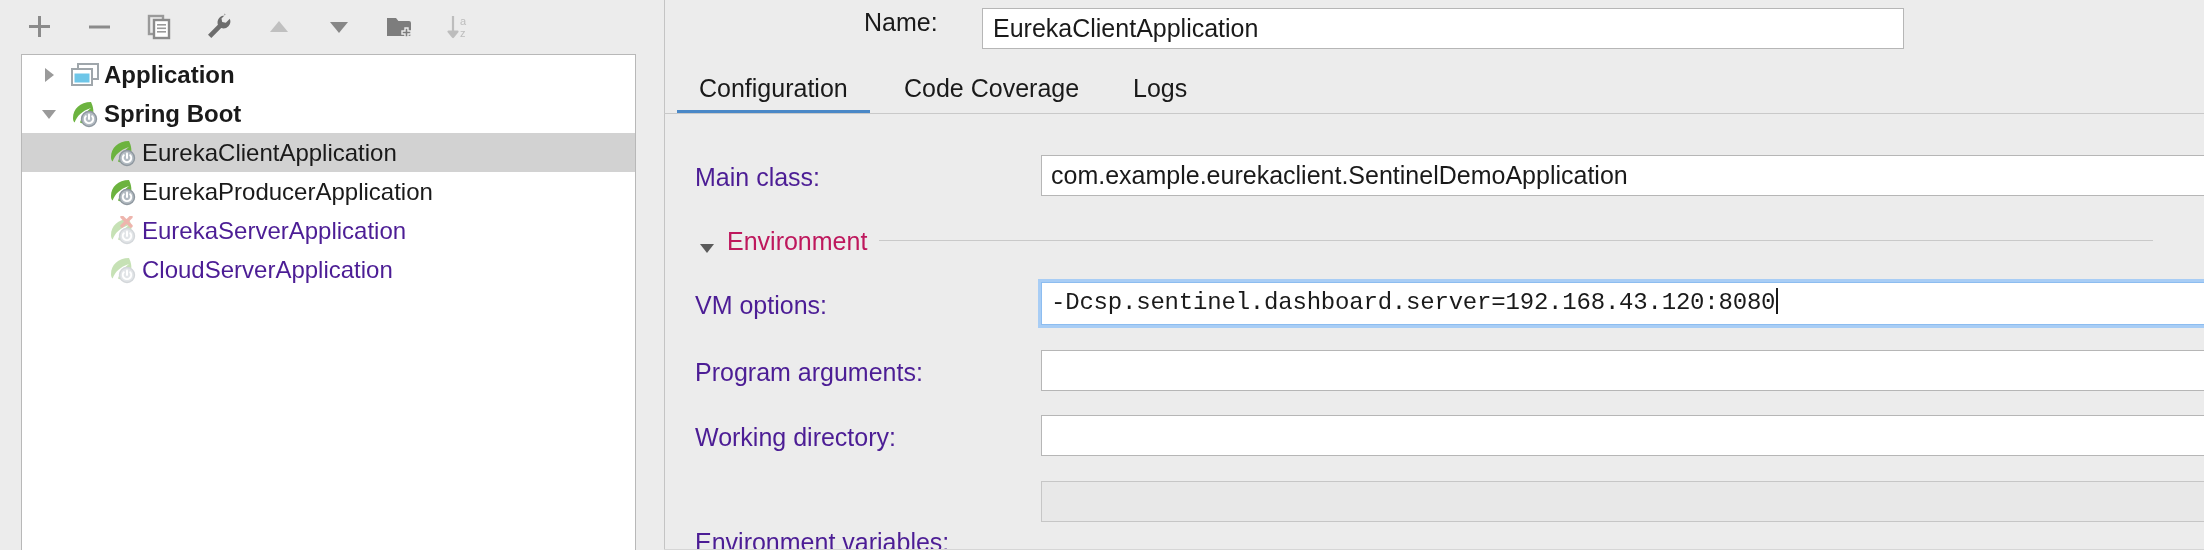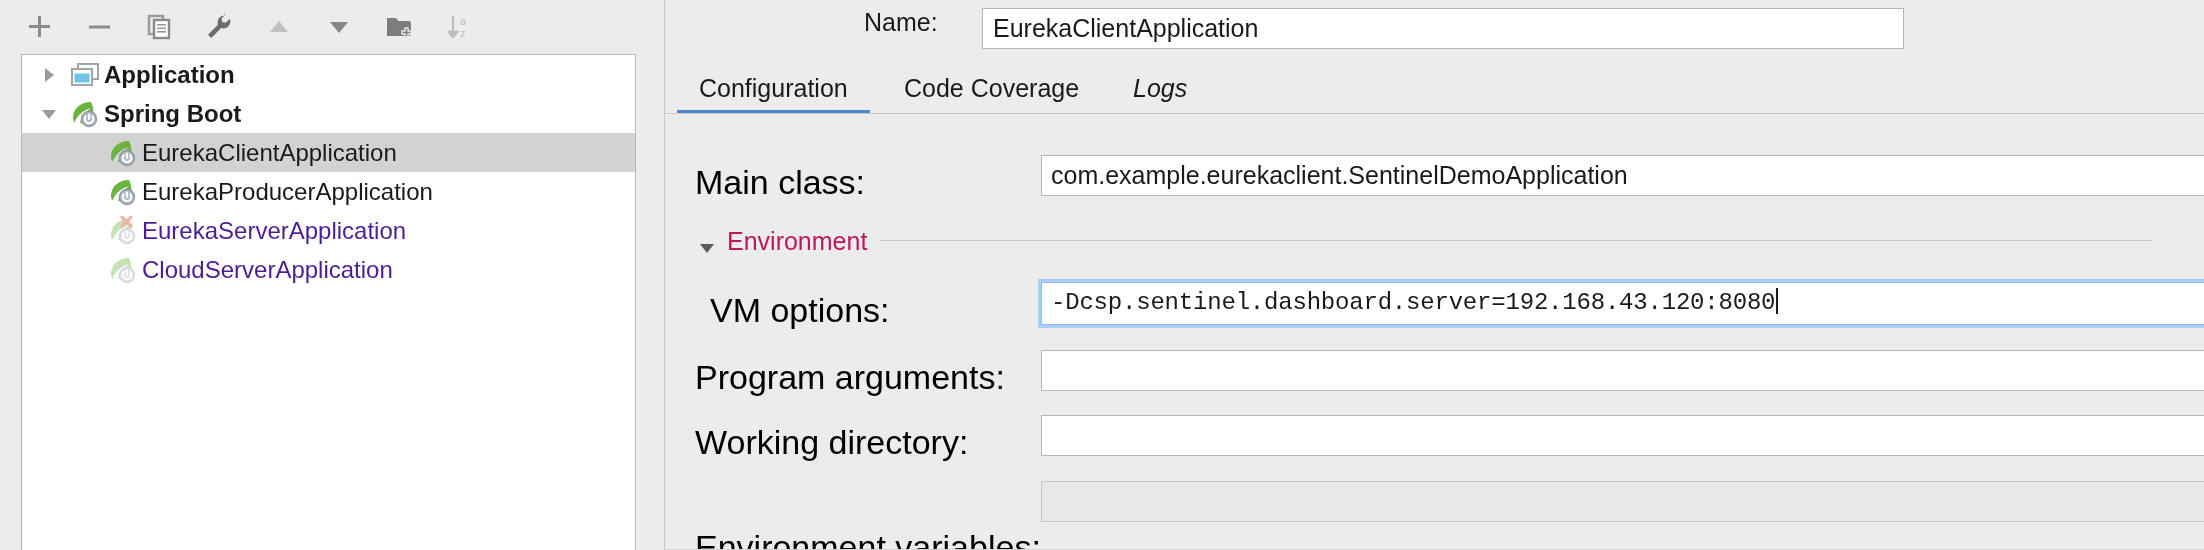--- a/index.html
+++ b/index.html
@@ -147,34 +147,34 @@
   .tab.active::after {
     content: "";
     position: absolute;
     left: -18px; right: -18px;
     bottom: 0;
     height: 4px;
     background: #4a88c7;
   }
   #tab-0 { left: 31px; }
   #tab-1 { left: 236px; }
-  #tab-2 { left: 465px; font-style: italic; }
+  #tab-2 { left: 465px; }
   #tab-sep {
     position: absolute;
     left: 0; top: 113px;
     width: 100%;
     height: 1px;
     background: #c9c9c9;
   }
 
   
   .form-label {
     position: absolute;
-    font-size: 34px;
-    color: #000000;
+    font-size: 25px;
+    color: #4c1d95;
     white-space: nowrap;
   }
   .txt-input {
     position: absolute;
     background: #ffffff;
     border: 1px solid #b6b6b6;
     font-size: 25px;
     color: #1a1a1a;
     padding: 0 9px;
     line-height: 39px;
@@ -391,21 +391,21 @@
     <div class="txt-input" style="left:377px; top:155px; width:1656px; height:41px;">com.example.eurekaclient.SentinelDemoApplication</div>
 
     <div id="env-arrow">
       <svg width="20" height="20" viewBox="0 0 20 20">
           <path d="M3 6h14l-7 9z" fill="#5a5a5a"></path>
         </svg>
     </div>
     <div id="env-title">Environment</div>
     <div id="env-line"></div>
 
-    <div class="form-label" style="left:46px; top:291px;text-align:right;">VM options:</div>
+    <div class="form-label" style="left:31px; top:291px;text-align:right;">VM options:</div>
     <div class="txt-input focused" style="left:377px; top:282px; width:1694px; height:43px;"><span>-Dcsp.sentinel.dashboard.server=192.168.43.120:8080</span><span class="caret"></span></div>
 
     <div class="form-label" style="left:31px; top:358px;">Program arguments:</div>
     <div class="txt-input" style="left:377px; top:350px; width:1694px; height:41px;"></div>
 
     <div class="form-label" style="left:31px; top:423px;">Working directory:</div>
     <div class="txt-input" style="left:377px; top:415px; width:1649px; height:41px; border-right:none;"></div>
 
     <div class="form-label" style="left:31px; top:501px;margin-top:27px;">Environment variables:</div>
     <div class="txt-input disabled" style="left:377px; top:481px; width:1694px; height:41px;"></div>

